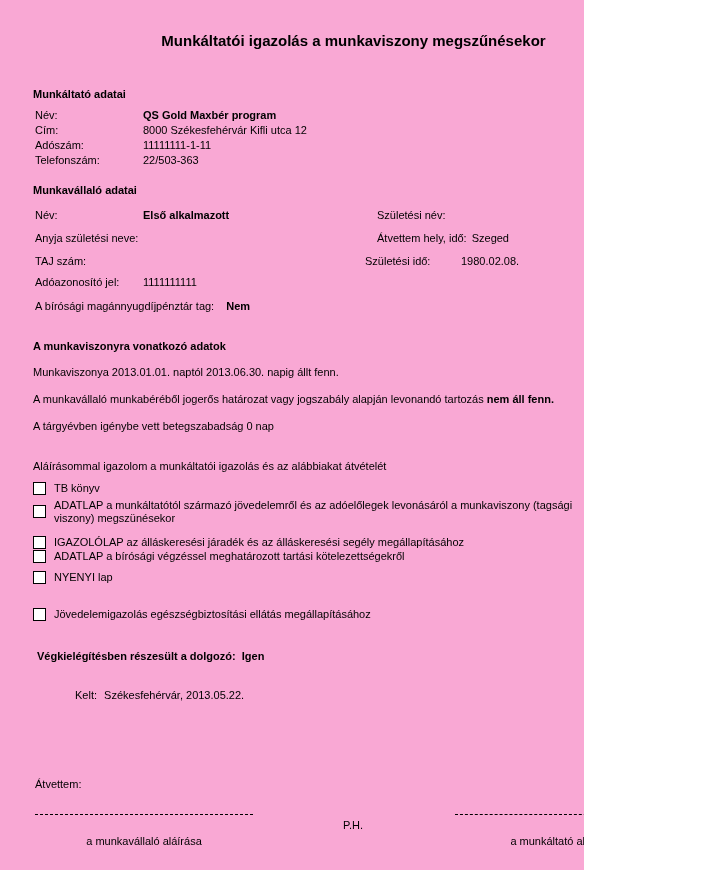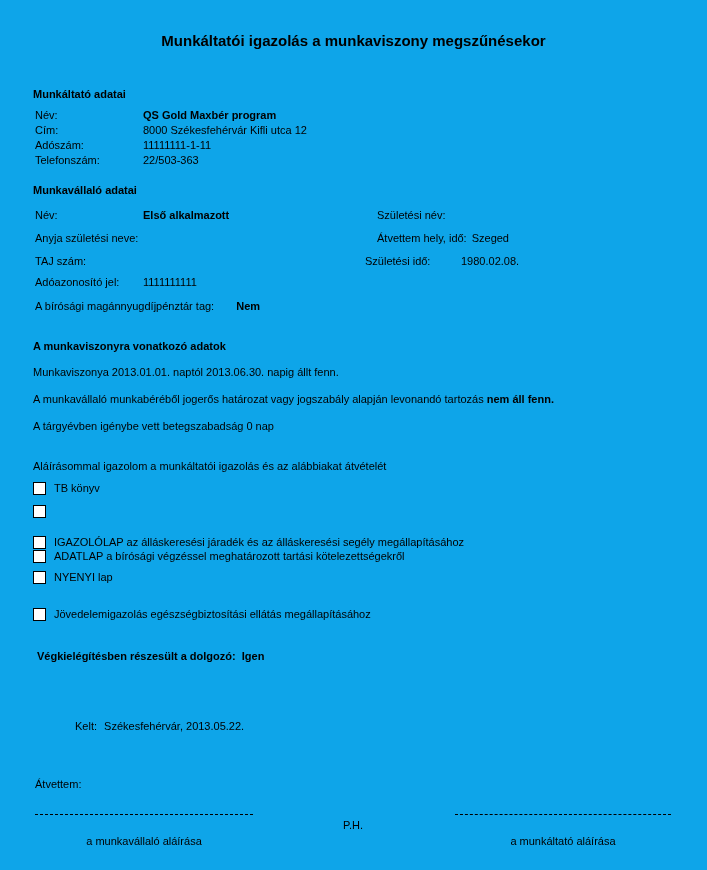--- a/index.html
+++ b/index.html
@@ -1,19 +1,19 @@
 <!DOCTYPE html>
 <html><head>
 <meta charset="utf-8">
 <style>
   html,body { margin:0; padding:0; background:#ffffff; }
   .page {
     position:relative;
-    width:707px; height:870px;
-    background:#0ea5e9;
+    width:584px; height:870px;
+    background:#f9a8d4;
     color:#000000;
     font-family:"Liberation Sans", sans-serif;
     font-size:11px;
     line-height:13px;
     overflow:hidden;
   }
   .abs { position:absolute; white-space:nowrap; }
   .bold { font-weight:bold; }
   .doc-title {
     position:absolute; top:34px; left:0; width:707px;
@@ -77,21 +77,21 @@
   </div>
   <div class="abs" style="top:255px; left:365px;">
     <span class="lbl-col-r">Születési idő:</span><span>1980.02.08.</span>
   </div>
 
   <div class="abs" style="top:276px; left:35px;">
     <span class="lbl-col">Adóazonosító jel:</span><span>1111111111</span>
   </div>
 
   <div class="abs" style="top:300px; left:35px;">
-    <span>A bírósági magánnyugdíjpénztár tag:</span><span class="bold" style="margin-left:22px;">Nem</span>
+    <span>A bírósági magánnyugdíjpénztár tag:</span><span class="bold" style="margin-left:12px;">Nem</span>
   </div>
 
   <div class="abs sec-heading" style="top:340px; left:33px;">A munkaviszonyra vonatkozó adatok</div>
 
   <div class="abs" style="top:366px; left:33px;">Munkaviszonya 2013.01.01. naptól 2013.06.30. napig állt fenn.</div>
 
   <div class="abs" style="top:393px; left:33px;">
     <span>A munkavállaló munkabéréből jogerős határozat vagy jogszabály alapján levonandó tartozás</span>
     <span class="bold">nem áll fenn.</span>
   </div>
@@ -99,20 +99,21 @@
   <div class="abs" style="top:420px; left:33px;">A tárgyévben igénybe vett betegszabadság 0 nap</div>
 
   <div class="abs" style="top:460px; left:33px;">Aláírásommal igazolom a munkáltatói igazolás és az alábbiakat átvételét</div>
 
   <div class="chk-row" style="top:481px;">
     <span class="chk-box"></span>
     <span>TB könyv</span>
   </div>
   <div class="chk-row" style="top:504px;">
     <span class="chk-box"></span>
+    <span>ADATLAP a munkáltatótól származó jövedelemről és az adóelőlegek levonásáról a munkaviszony (tagsági viszony) megszünésekor</span>
   </div>
   <div class="chk-row" style="top:527px;margin-top:8px;">
     <span class="chk-box"></span>
     <span>IGAZOLÓLAP az álláskeresési járadék és az álláskeresési segély megállapításához</span>
   </div>
   <div class="chk-row" style="top:549px;">
     <span class="chk-box"></span>
     <span>ADATLAP a bírósági végzéssel meghatározott tartási kötelezettségekről</span>
   </div>
   <div class="chk-row" style="top:570px;">
@@ -122,21 +123,21 @@
   <div class="chk-row" style="top:591px;margin-top:16px;">
     <span class="chk-box"></span>
     <span>Jövedelemigazolás egészségbiztosítási ellátás megállapításához</span>
   </div>
 
   <div class="abs bold" style="top:650px; left:37px;">
     <span>Végkielégítésben részesült a dolgozó:</span>
     <span style="margin-left:3px;">Igen</span>
   </div>
 
-  <div class="abs" style="top:720px; left:35px;padding-left:40px;">
+  <div class="abs" style="top:689px; left:35px;padding-left:40px;">
     <span>Kelt:</span>
     <span style="margin-left:4px;">Székesfehérvár, 2013.05.22.</span>
   </div>
 
   <div class="abs" style="top:778px; left:35px;">Átvettem:</div>
 
   <div class="dash-line" style="top:814px; left:35px; width:218px;"></div>
   <div class="abs" style="top:819px; left:343px;">P.H.</div>
   <div class="dash-line" style="top:814px; left:455px; width:216px;"></div>
 

